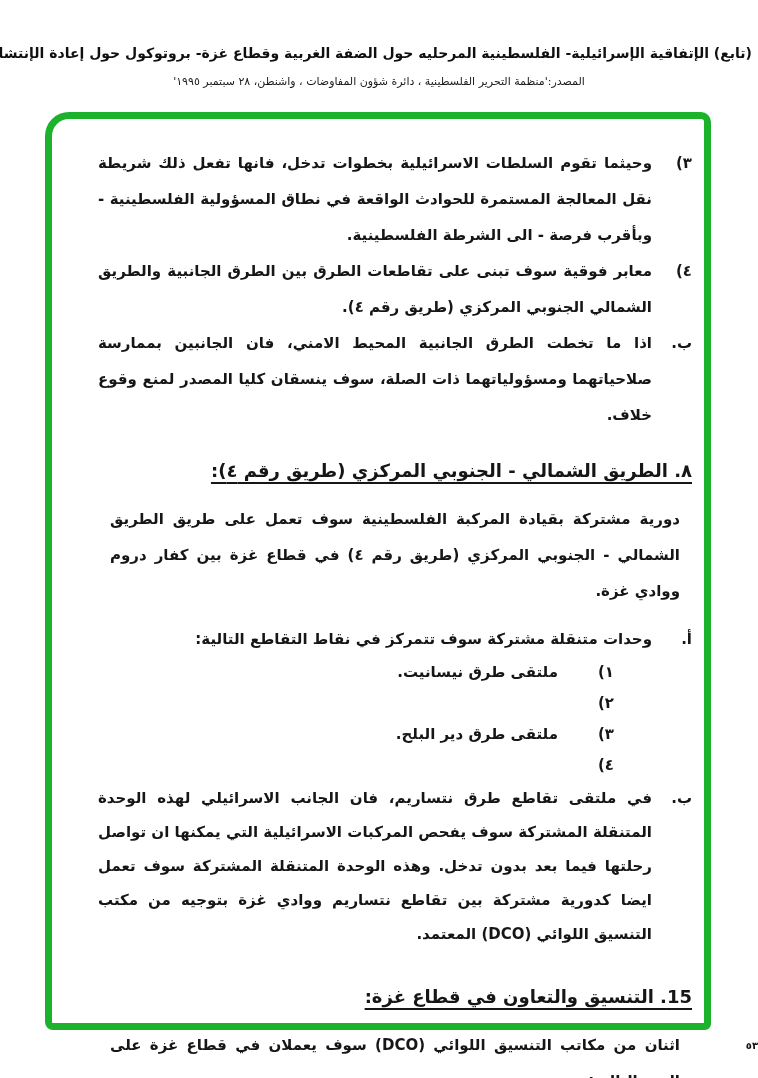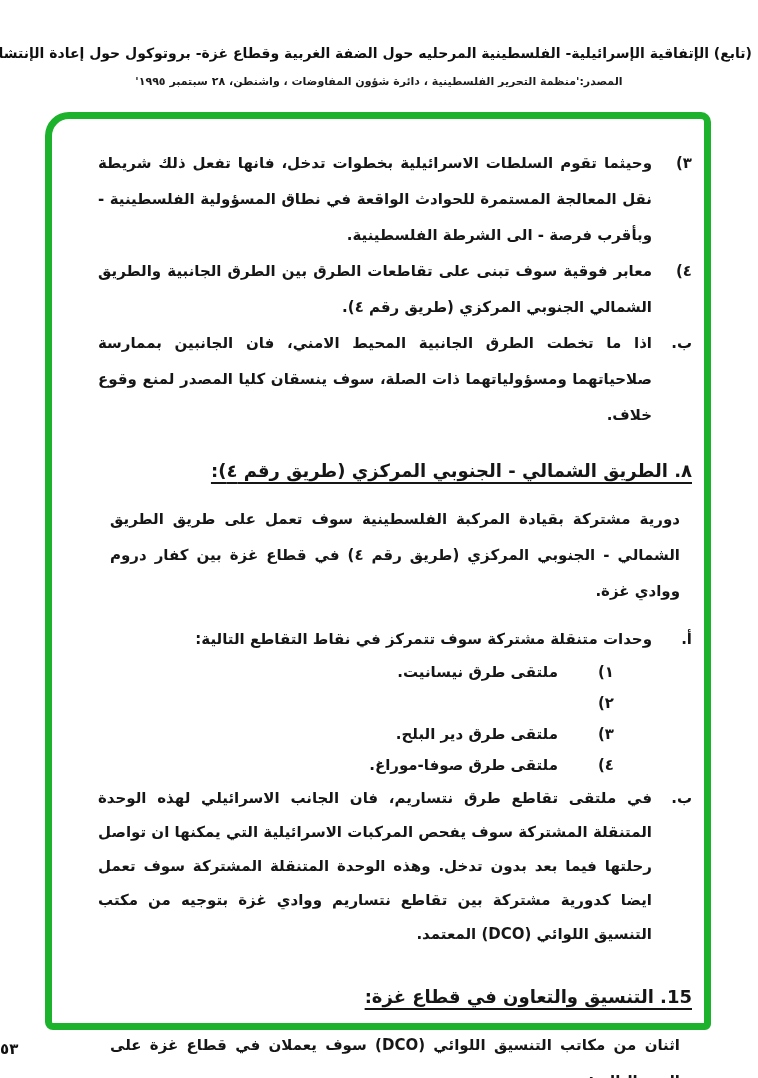--- a/index.html
+++ b/index.html
@@ -30,21 +30,21 @@
     white-space: nowrap;
     color: #101010;
   }
   .hdr-source {
     position: absolute;
     top: 75px;
     left: 0;
     right: 0;
     text-align: center;
     font-size: 11px;
-    font-weight: bold;
+    font-weight: normal;
     color: #1a1a1a;
   }
   
   .green-box {
     position: absolute;
     top: 112px;
     left: 45px;
     width: 666px;
     height: 918px;
     box-sizing: border-box;
@@ -79,22 +79,22 @@
   .h8  { margin-top: 20px; }
   .h9  { margin-top: 24px; }
   .h10 { margin-top: 28px; }
   .para { margin: 12px; text-align: justify; }
   
   .page-number {
     position: absolute;
     top: 1040px;
     left: 0;
     right: 0;
-    text-align: left;
-    font-size: 15px;
+    text-align: right;
+    font-size: 10px;
     font-weight: bold;
     letter-spacing: 3px;
     color: #101010;
   }
 </style>
 </head>
 <body>
 
 <div class="page">
 
@@ -136,21 +136,20 @@
       </div>
       <div class="row sub-row">
         <span class="marker">٢)</span>
       </div>
       <div class="row sub-row">
         <span class="marker">٣)</span>
         <span class="body">ملتقى طرق دير البلح.</span>
       </div>
       <div class="row sub-row">
         <span class="marker">٤)</span>
-        <span class="body">ملتقى طرق صوفا-موراغ.</span>
       </div>
 
       <div class="row row-b9">
         <span class="marker">ب.</span>
         <span class="body">في ملتقى تقاطع طرق نتساريم، فان الجانب الاسرائيلي لهذه الوحدة المتنقلة المشتركة سوف يفحص المركبات الاسرائيلية التي يمكنها ان تواصل رحلتها فيما بعد بدون تدخل. وهذه الوحدة المتنقلة المشتركة سوف تعمل ايضا كدورية مشتركة بين تقاطع نتساريم ووادي غزة بتوجيه من مكتب التنسيق اللوائي (DCO) المعتمد.</span>
       </div>
 
       <h2 class="heading h10">15. التنسيق والتعاون في قطاع غزة:</h2>
       <p class="para">اثنان من مكاتب التنسيق اللوائي (DCO) سوف يعملان في قطاع غزة على النحو التالي:</p>
 

